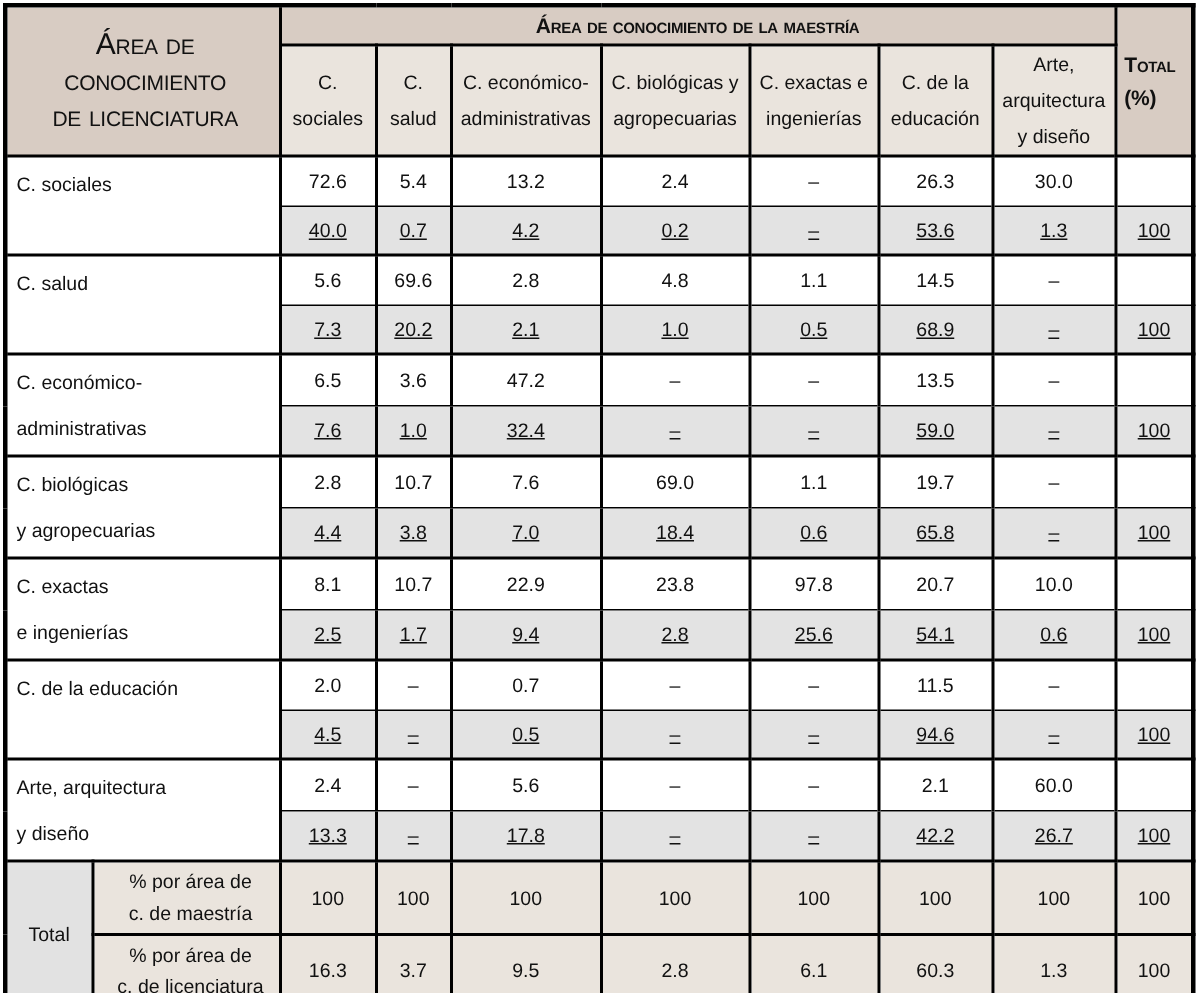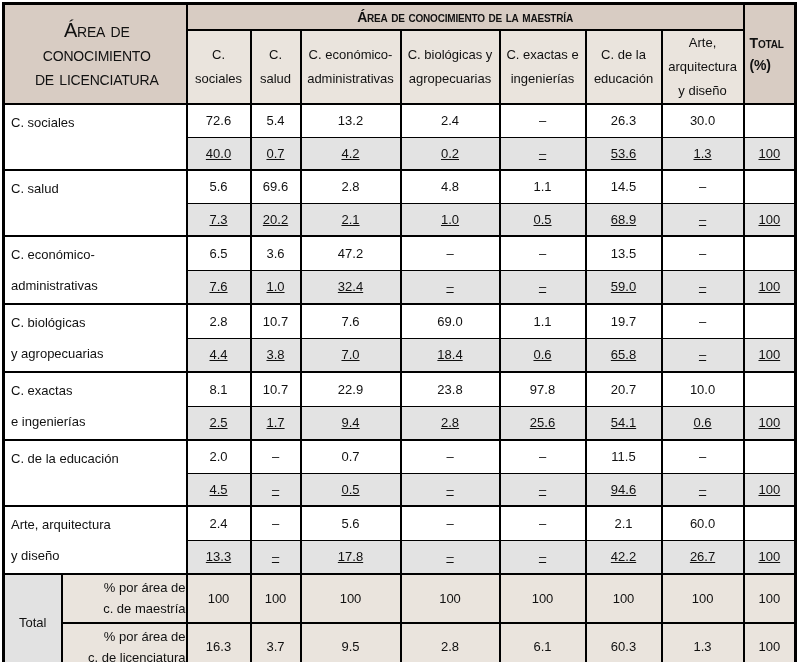--- a/index.html
+++ b/index.html
@@ -25,21 +25,21 @@
   
   tr.r1{height:34px;}
   tr.r2{height:32px;}
   .rowlabel{background:var(--white);text-align:left;vertical-align:top;padding:2px 6px;line-height:31px;}
   td{ text-align:center;vertical-align:middle;background:var(--white);}
   tr.r1 td{border-bottom-width:1px;}
   tr.r2 td{border-top-width:1px;background:var(--row-alt-gray);text-decoration:underline;}
   
   tr.b1,tr.b2{height:49px;}
   .totlbl{background:var(--total-cell-gray);text-align:center;vertical-align:middle;}
-  .subl{background:var(--bottom-beige);text-align:right;vertical-align:middle;padding-left:6px;line-height:21px;}
+  .subl{background:var(--bottom-beige);text-align:center;vertical-align:middle;padding-left:6px;line-height:21px;}
   tr.b1 td,tr.b2 td{background:var(--bottom-beige);}
 </style>
 </head>
 <body>
 
 <div class="wrap">
 <table>
   <colgroup>
     <col style="width:58px">
         <col style="width:125px">

